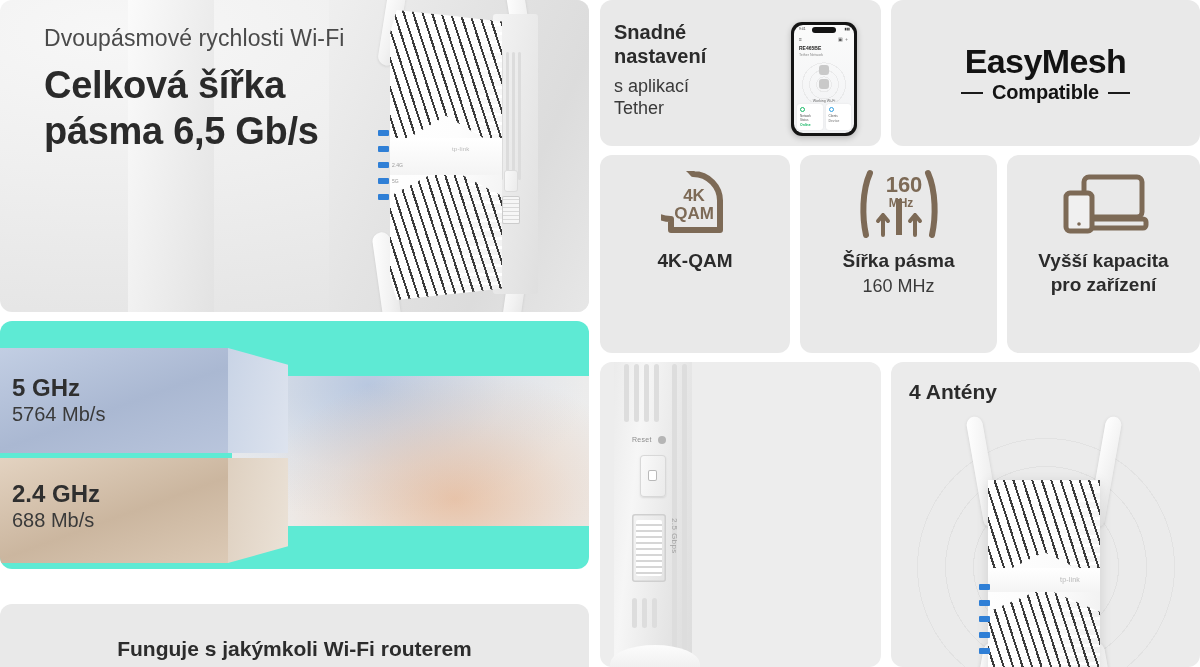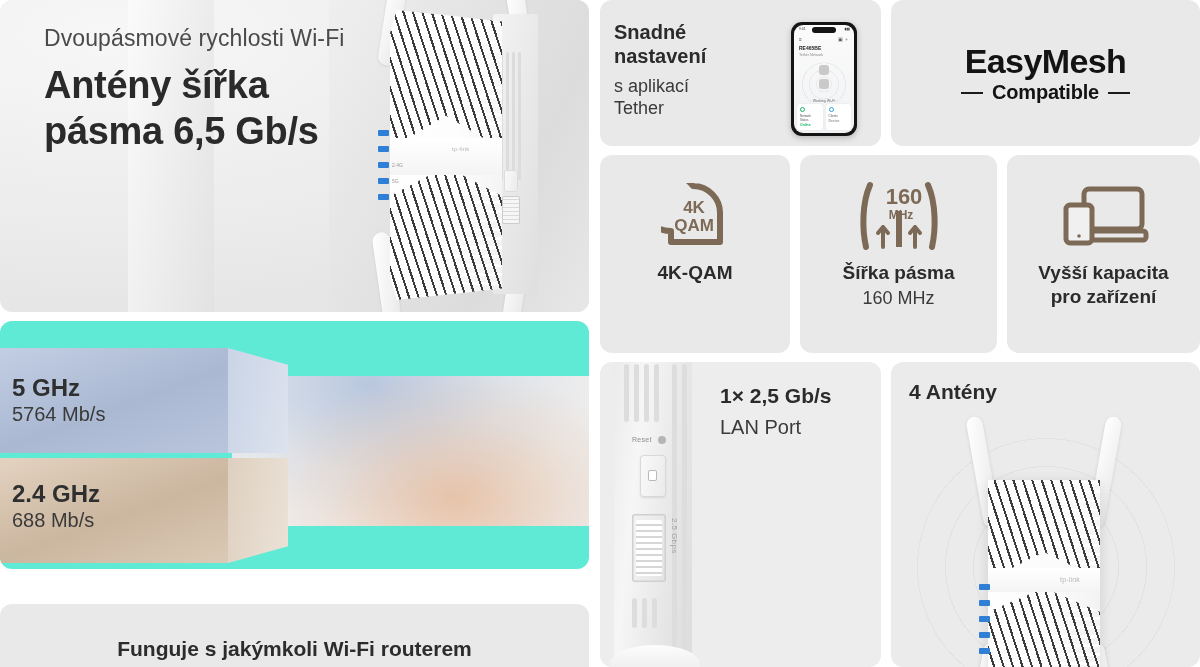--- a/index.html
+++ b/index.html
@@ -203,21 +203,21 @@
   .em-sub .t { font-size: 20px; font-weight:600; color:#131313; letter-spacing:-.2px; }
 
   
   .fcard {
     top: 155px; height: 198px;
     display:flex; flex-direction:column; align-items:center;
   }
   #card-qam { left: 600px; width: 190px; }
   #card-bw  { left: 800px; width: 197px; }
   #card-cap { left: 1007px; width: 193px; }
-  .fico { margin-top: 26px; height: 70px; display:flex; align-items:center; justify-content:center; }
+  .fico { margin-top: 14px; height: 70px; display:flex; align-items:center; justify-content:center; }
   .fttl {
     margin-top: 10px; text-align:center;
     font-size: 19px; font-weight:700; color:#2b2b2b; line-height:1.25;
   }
   .fsub { margin-top: 3px; text-align:center; font-size: 18px; color:#3a3a3a; }
 
   
   #panel-lan { left: 600px; top: 362px; width: 281px; height: 305px; background:#ededed; }
   .lan-txt { position:absolute; left: 120px; top: 22px; }
   .lan-h { font-size: 21px; font-weight:700; color:#2b2b2b; }
@@ -320,21 +320,21 @@
       <div class="led" style="left:378px;top:162px;"></div>
       <div class="led" style="left:378px;top:178px;"></div>
       <div class="led" style="left:378px;top:194px;"></div>
       <div class="led-lbl" style="left:392px;top:162px;">2.4G</div>
       <div class="led-lbl" style="left:392px;top:178px;">5G</div>
     </div>
 
     <div class="txt">
       <div class="eyebrow">Dvoupásmové rychlosti Wi-Fi</div>
       <div class="headline">
-        <div>Antény šířka</div>
+        <div>Celková šířka</div>
         <div>pásma 6,5 Gb/s</div>
       </div>
     </div>
   </div>
 
   <div class="panel" id="panel-mlo">
     <div class="mlo-stage">
       <div class="mlo-glow"></div>
 
       <div class="slab-side five"></div>
@@ -471,24 +471,20 @@
       </div>
       <div class="lan-jack" style="left:32px;top:152px;">
           <i></i>
         </div>
       <div class="lan-speed" style="left:70px;top:156px;">2.5 Gbps</div>
       <div class="lan-rib" style="left:32px;top:236px;height:30px;"></div>
       <div class="lan-rib" style="left:42px;top:236px;height:30px;"></div>
       <div class="lan-rib" style="left:52px;top:236px;height:30px;"></div>
       <div class="lan-foot"></div>
     </div>
-    <div class="lan-txt">
-      <div class="lan-h">1× 2,5 Gb/s</div>
-      <div class="lan-s">LAN Port</div>
-    </div>
   </div>
 
   <div class="panel" id="panel-ant">
     <div class="rings"></div>
     <div class="ant2" style="left:84px;top:54px;transform:rotate(-10deg);"></div>
     <div class="ant2" style="left:206px;top:54px;transform:rotate(10deg);"></div>
     <div class="ant2" style="left:84px;top:280px;transform:rotate(10deg);"></div>
     <div class="ant2" style="left:206px;top:280px;transform:rotate(-10deg);"></div>
     <div class="ant-body">
       <div class="mesh" style="bottom:50%;clip-path:polygon(0 0,100% 0,100% 100%,50% 72%,0 100%);"></div>

